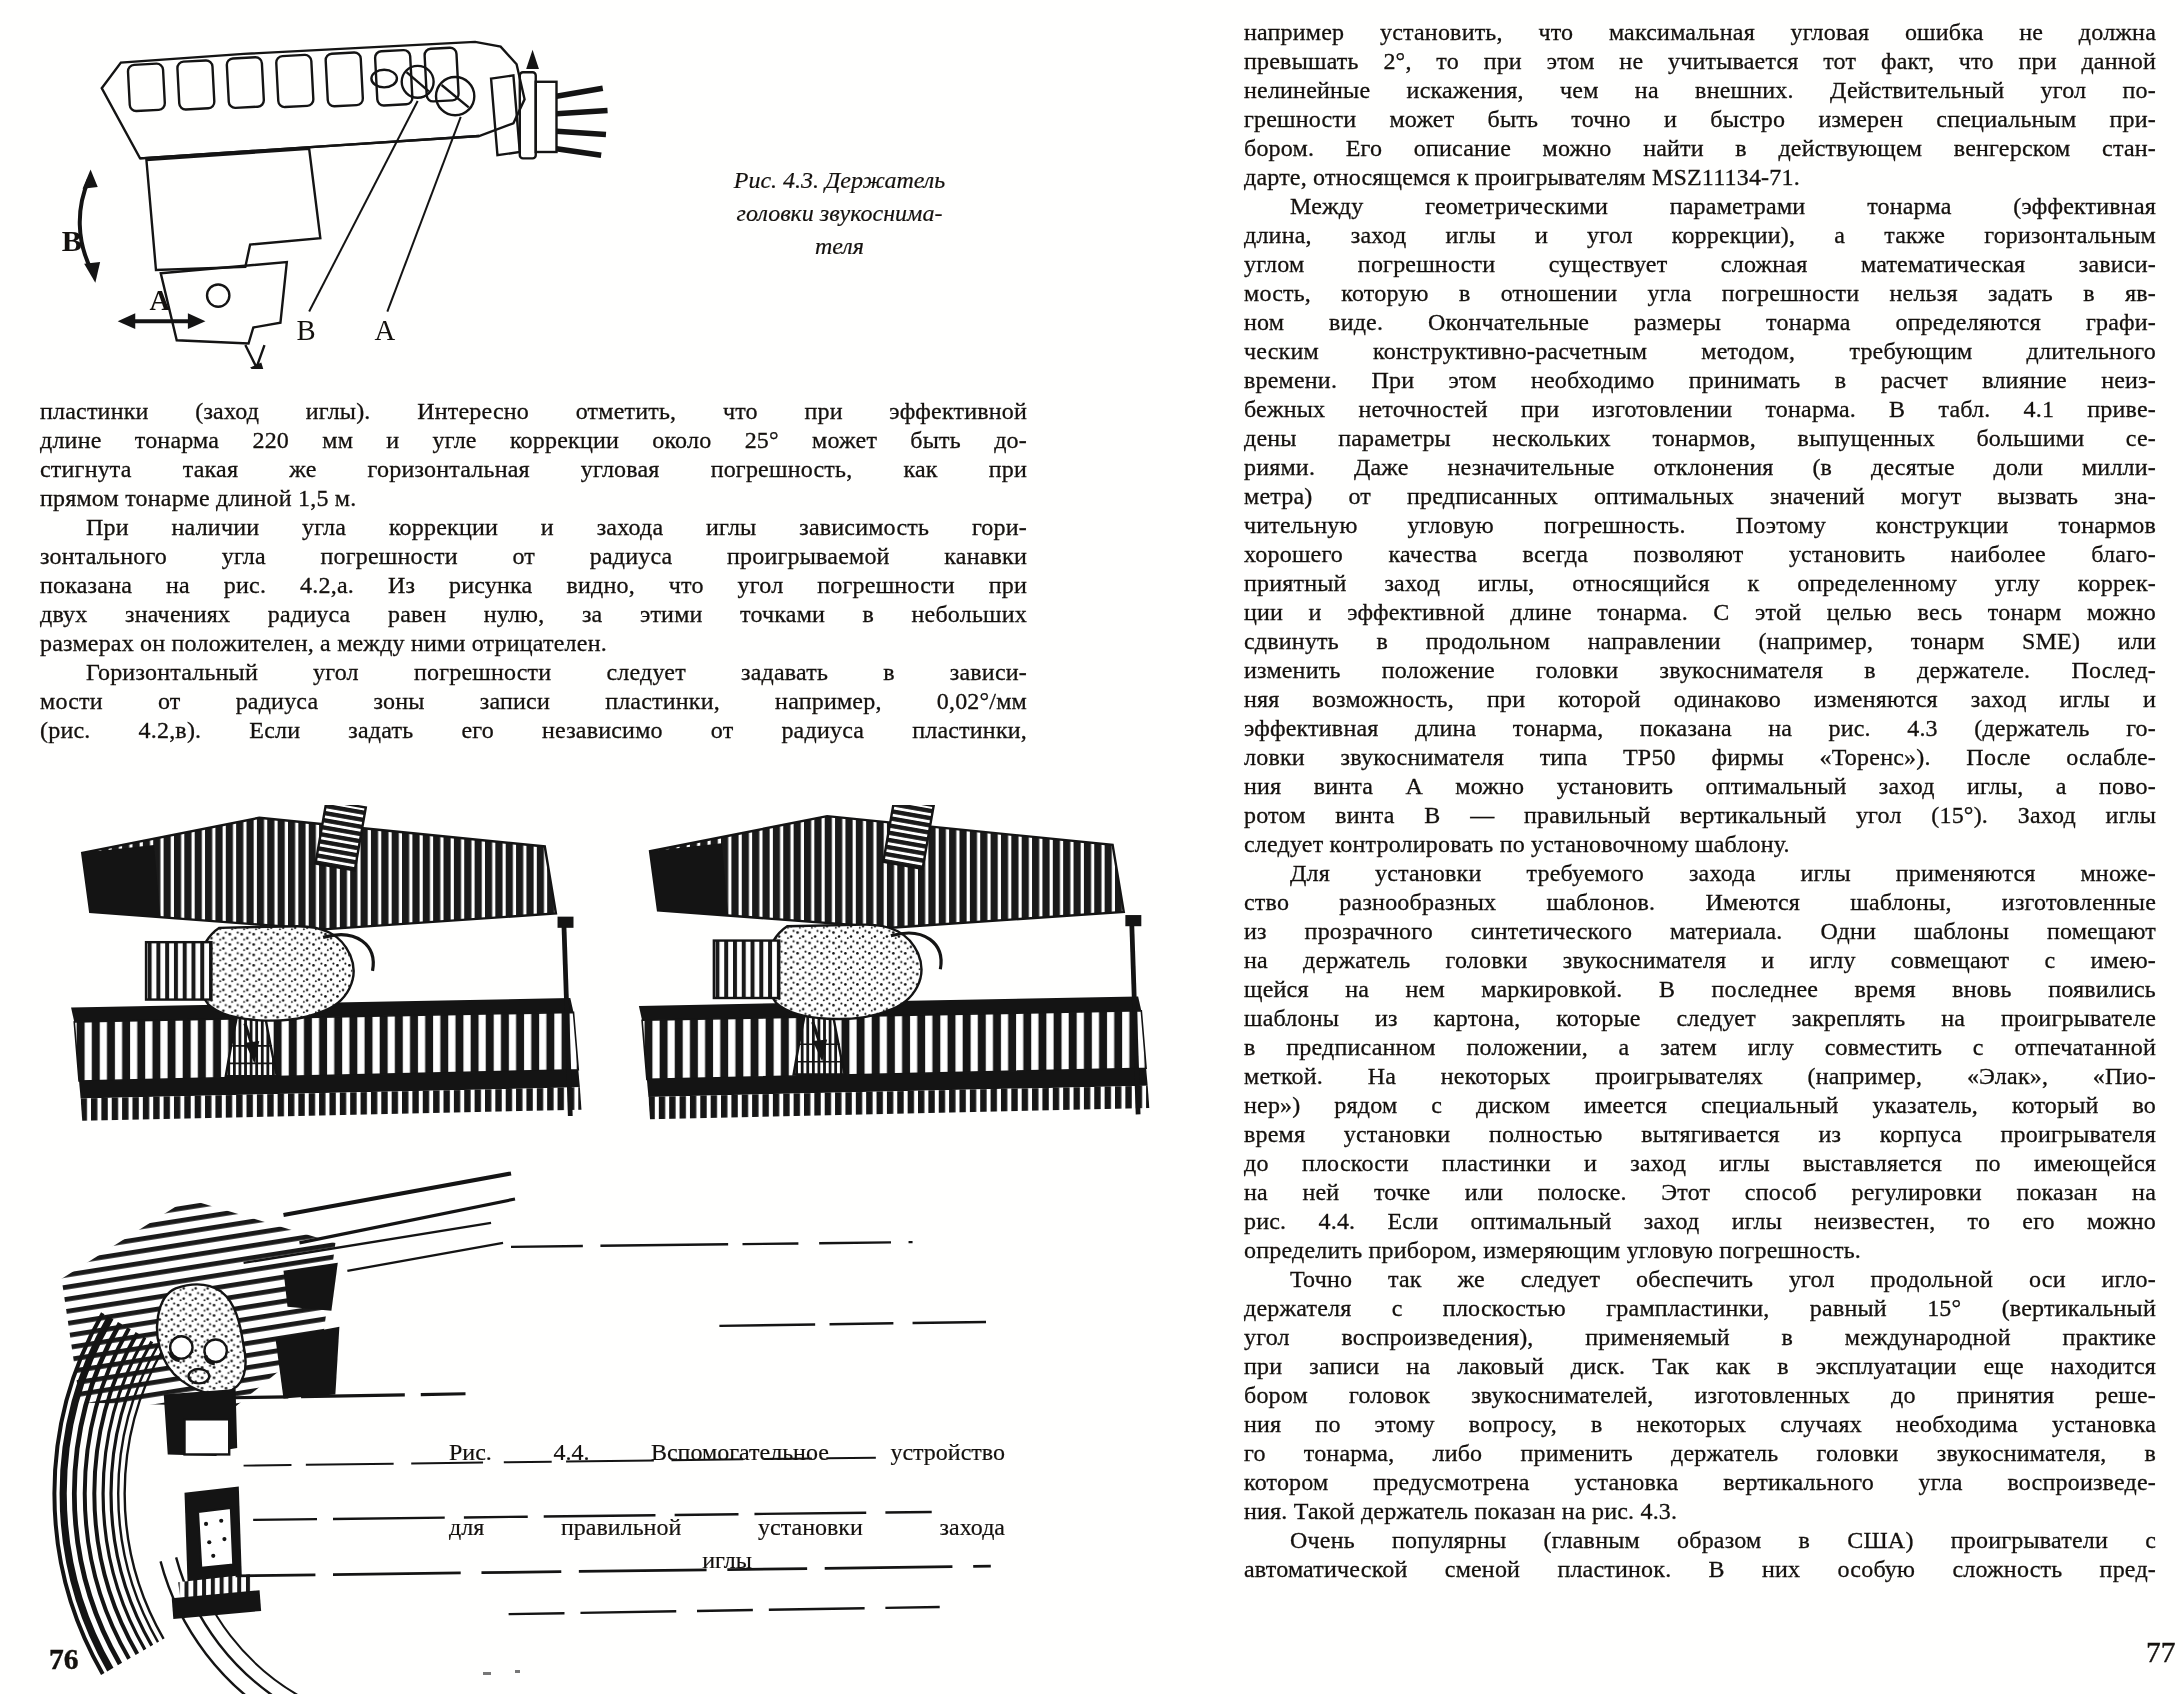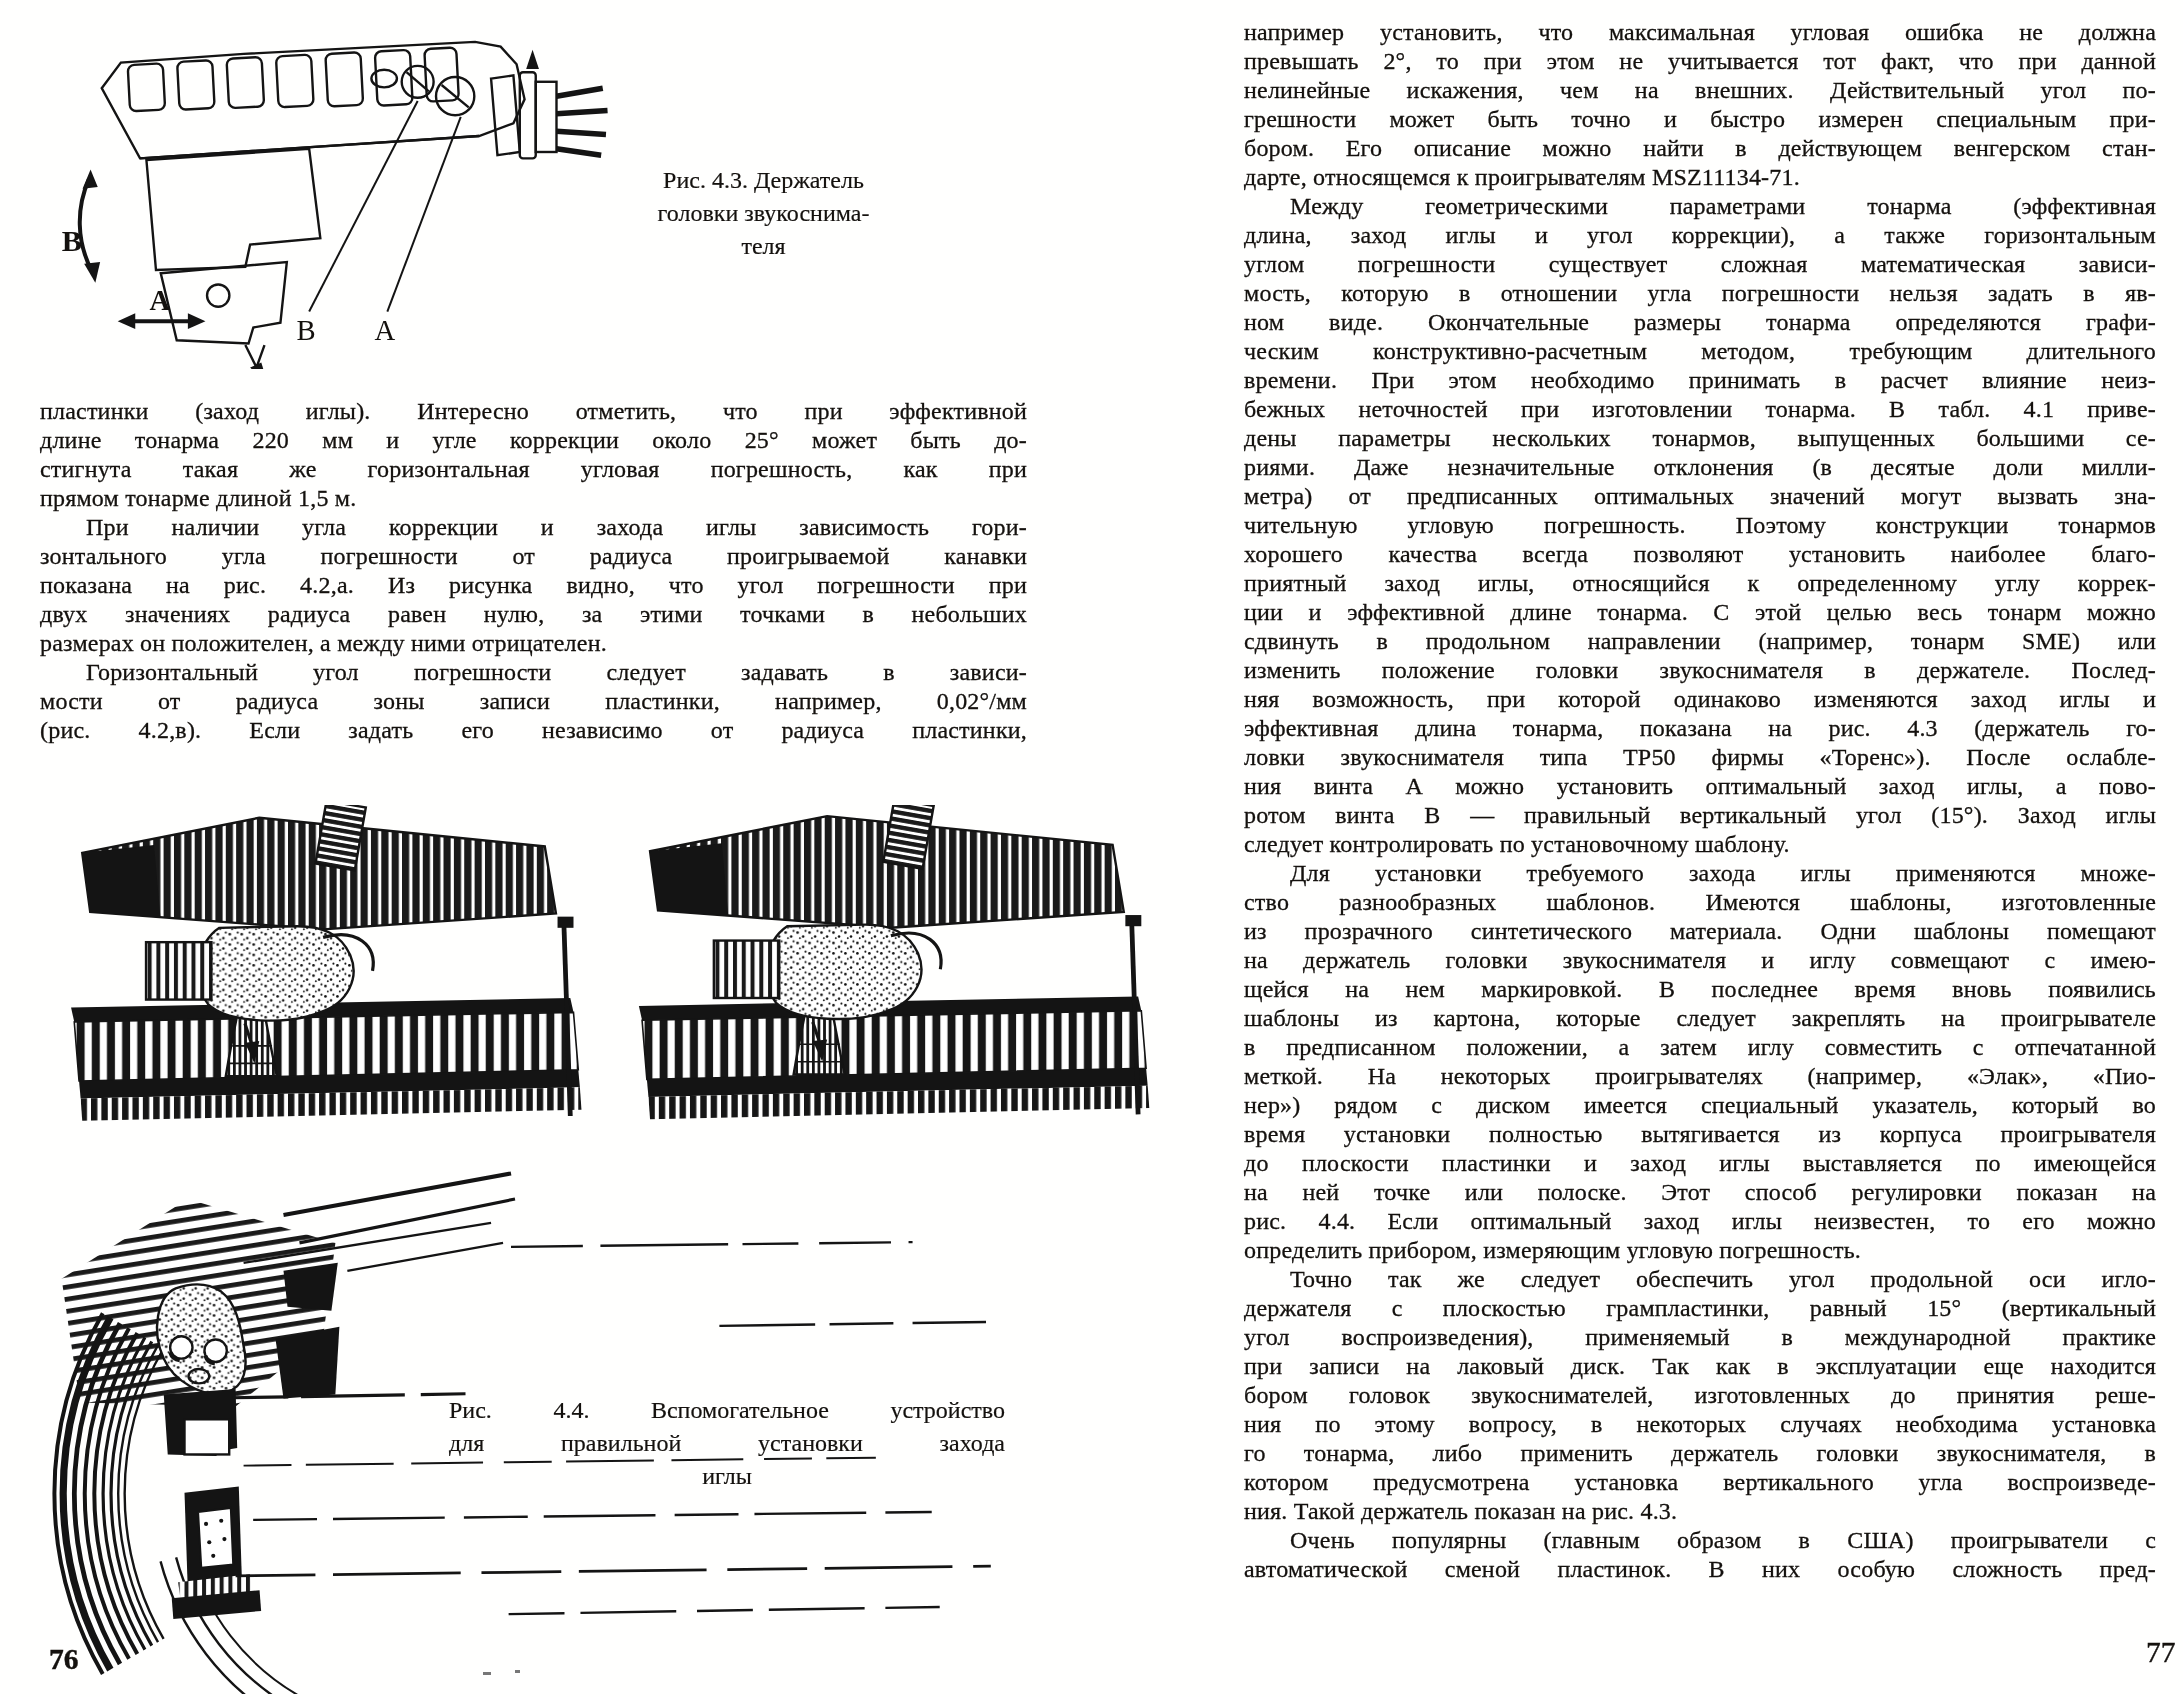--- a/index.html
+++ b/index.html
@@ -5,21 +5,21 @@
   html,body{margin:0;padding:0;background:#ffffff;}
   #root{position:relative;width:2183px;height:1697px;background:#fffffe;overflow:hidden;
         font-family:"Liberation Serif",serif;color:#14110e;}
   .abs{position:absolute;}
   .bodytext{font-size:24px;line-height:29px;letter-spacing:0.2px;-webkit-text-stroke:0.3px #14110e;}
   .line{text-align:justify;text-align-last:justify;}
   .line.flush{text-align-last:left;}
   .line.indent{text-indent:46px;}
   .caption{font-size:24px;line-height:33px;-webkit-text-stroke:0.2px #14110e;}
   .cap-center{text-align:center;}
-  .cap-just{text-align:justify;text-align-last:justify;}
+  .cap-just{text-align:justify;text-align-last:justify;margin-top:42px;}
   .pagenum{font-size:29.5px;-webkit-text-stroke:0.4px #14110e;}
   svg{display:block;}
   svg text{font-family:"Liberation Serif",serif;fill:#14110e;}
   .speck{position:absolute;background:#777;}
 </style>
 </head>
 <body>
 
 <div id="root">
 
@@ -138,21 +138,21 @@
         <path d="M100,400 L194,400" stroke-width="5"></path>
         <path d="M114,390 L92,400 L114,410 Z" fill="#141414" stroke="none"></path>
         <path d="M180,390 L202,400 L180,410 Z" fill="#141414" stroke="none"></path>
       </g>
       <text x="22" y="312" font-size="38" font-weight="700">B</text>
       <text x="132" y="386" font-size="36" font-weight="700">A</text>
       <text x="316" y="424" font-size="36">В</text>
       <text x="414" y="424" font-size="36">А</text>
     </svg>
 
-    <div class="abs caption" style="left:618px;top:164px;width:291px;">
+    <div class="abs caption" style="left:694px;top:164px;width:291px;font-style:italic;">
       <div class="cap-center">Рис. 4.3. Держатель</div>
       <div class="cap-center">головки звукоснима-</div>
       <div class="cap-center">теля</div>
     </div>
 
     <div class="abs bodytext" style="left:24px;top:397px;width:987px;margin-left:16px;">
         <div class="line">пластинки (заход иглы). Интересно отметить, что при эффективной</div>
         <div class="line">длине тонарма 220 мм и угле коррекции около 25° может быть до-</div>
         <div class="line">стигнута такая же горизонтальная угловая погрешность, как при</div>
         <div class="line flush">прямом тонарме длиной 1,5 м.</div>

